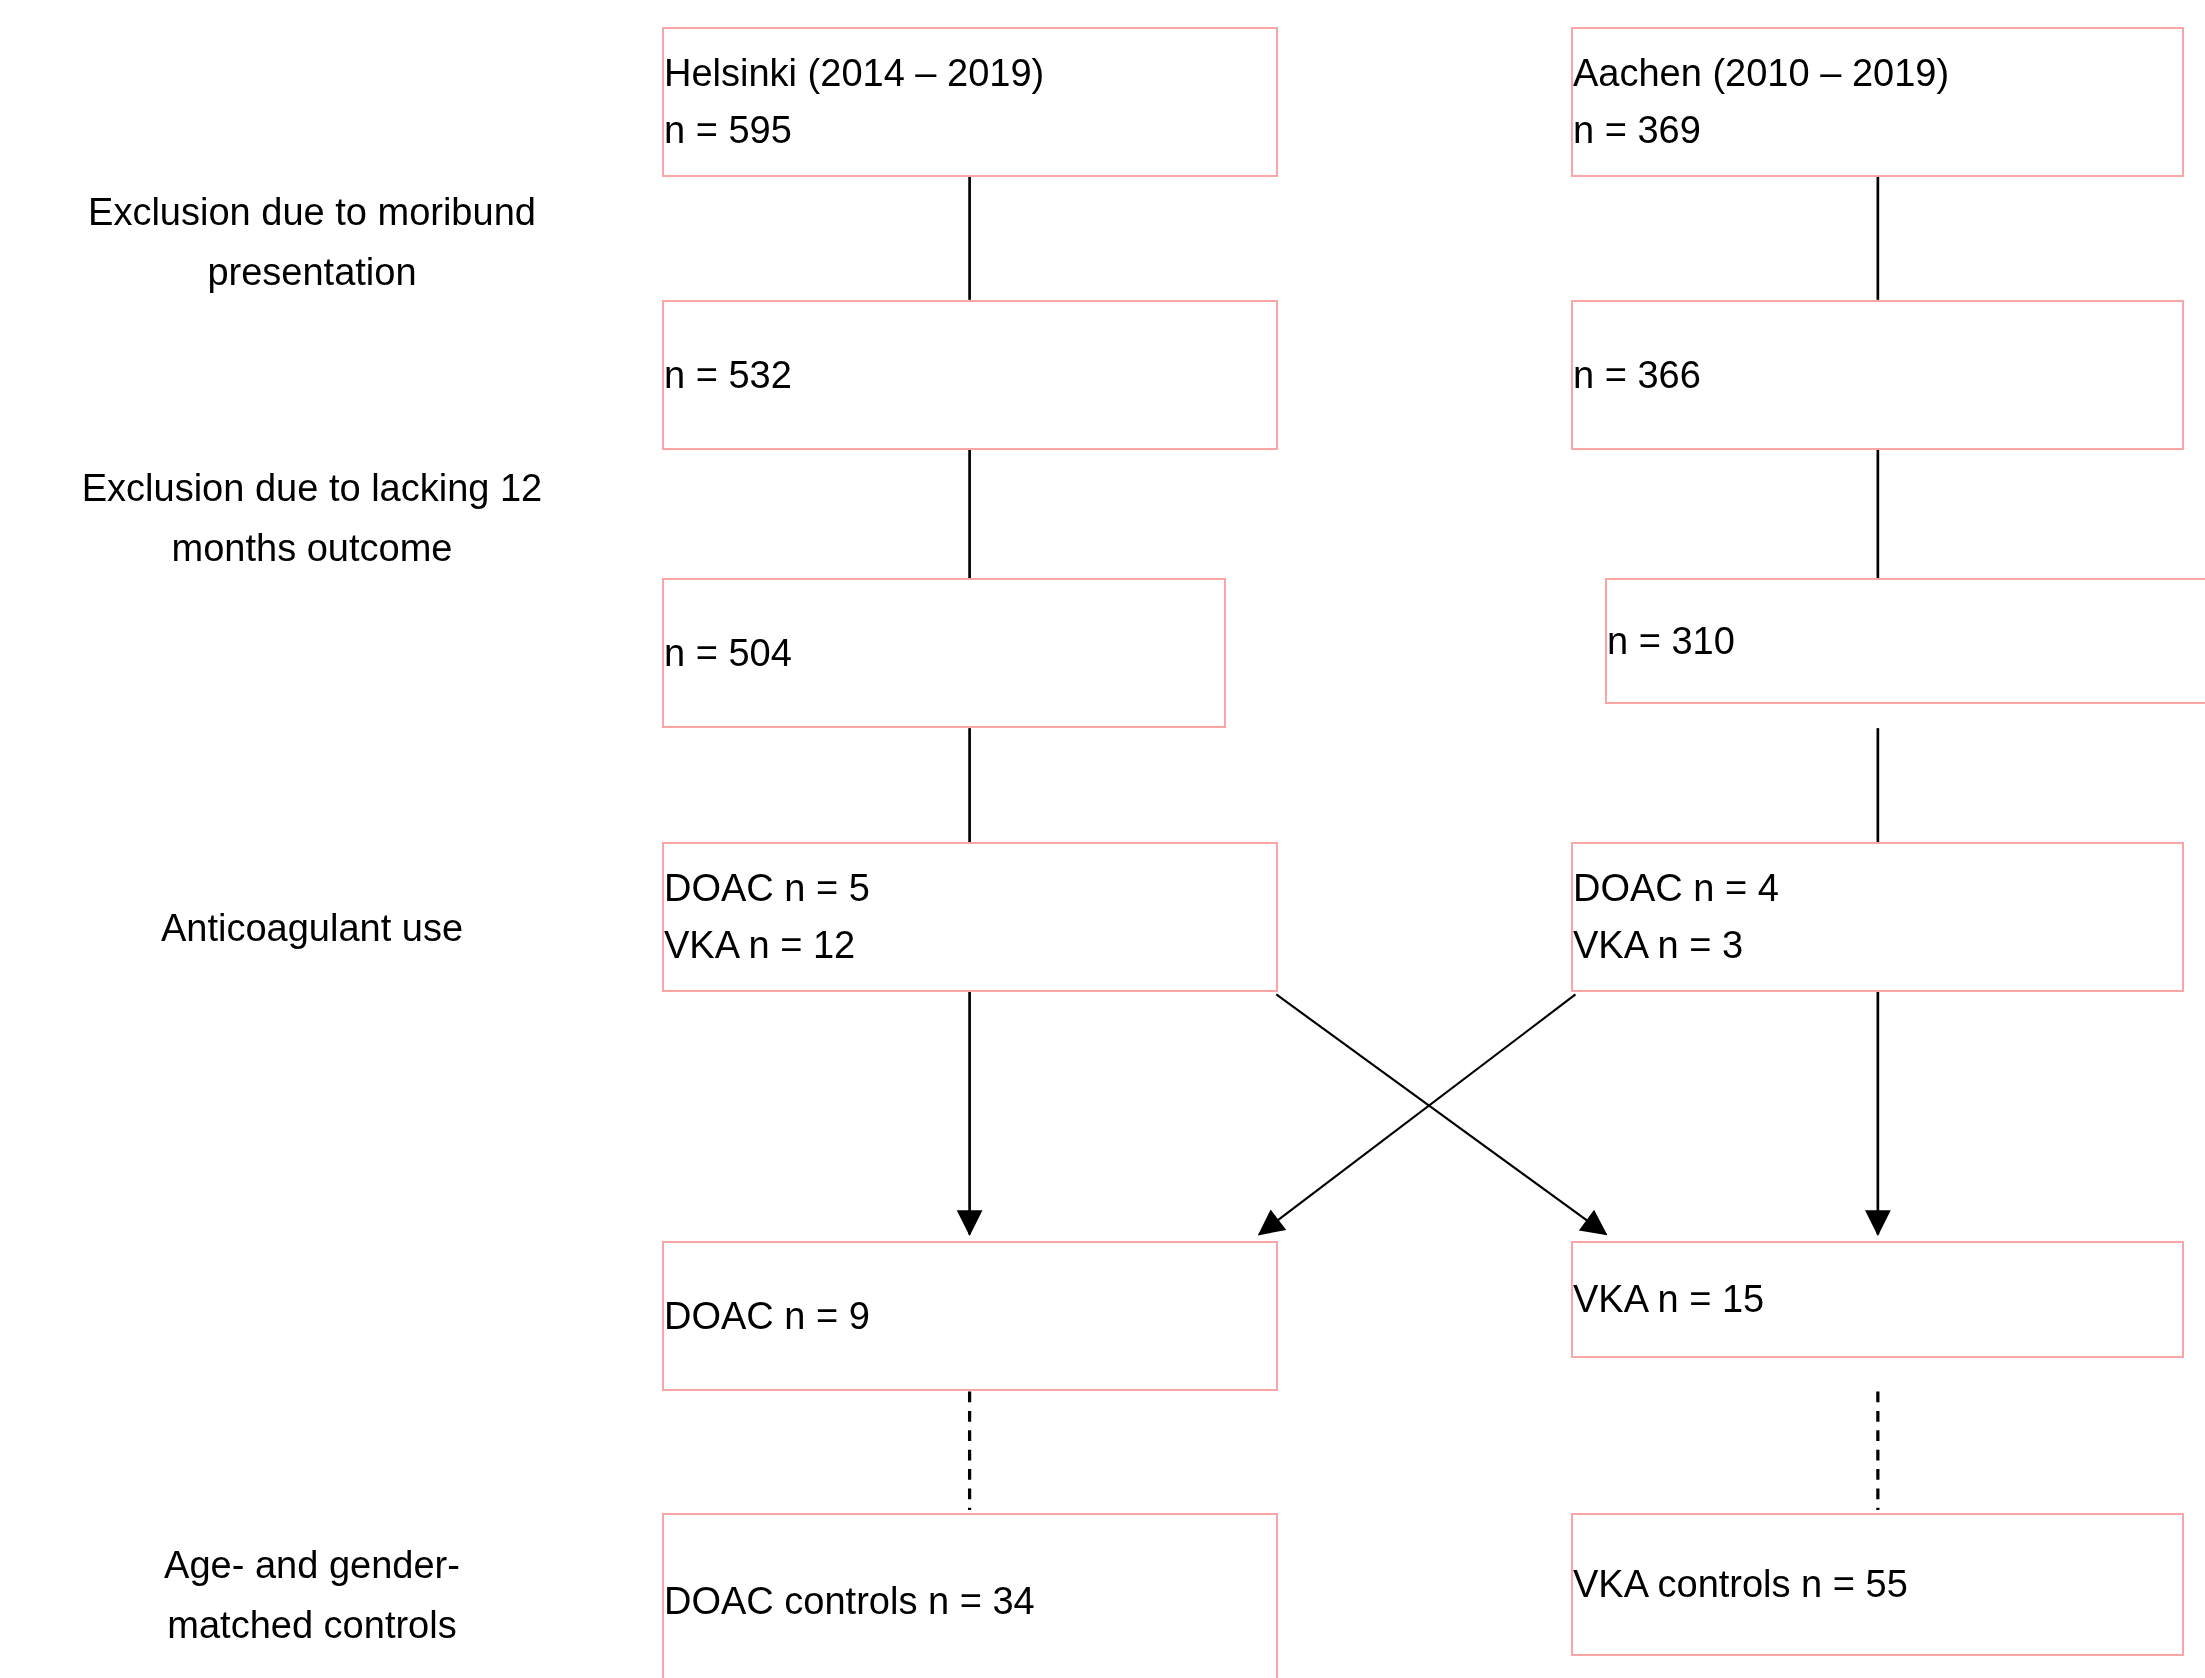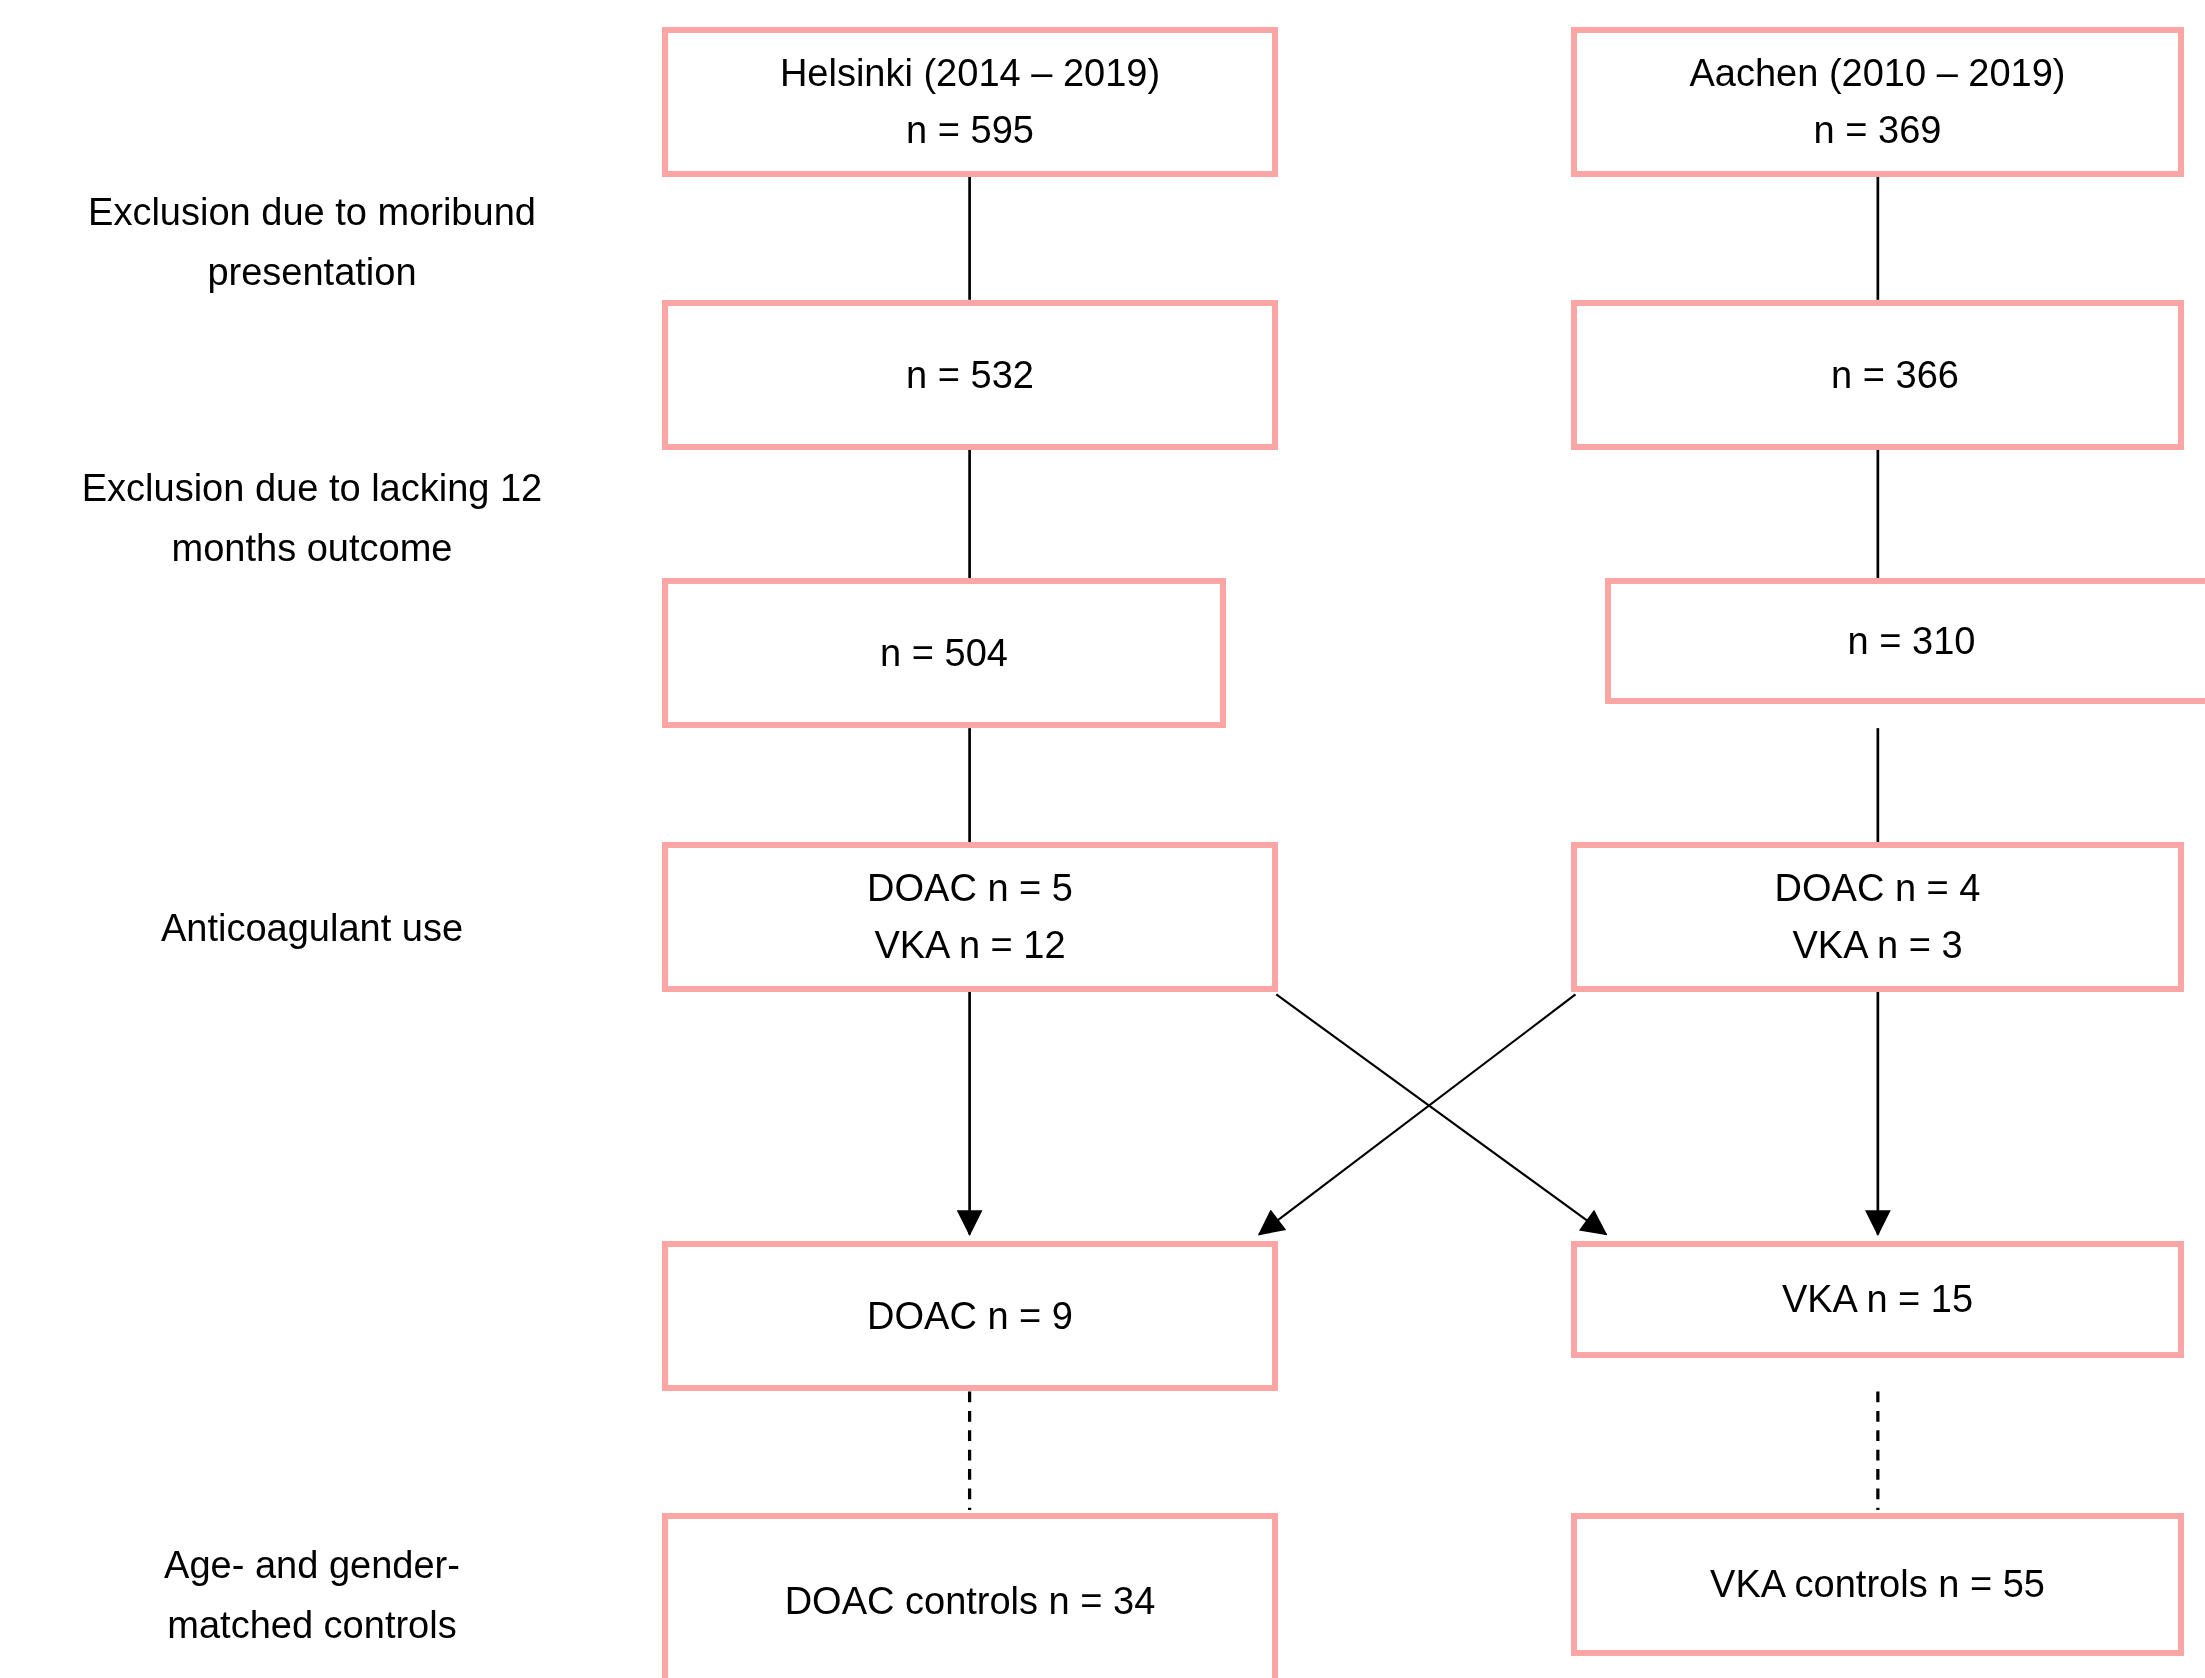--- a/index.html
+++ b/index.html
@@ -19,25 +19,25 @@
   #connectors {
     position: absolute;
     left: 0;
     top: 0;
     width: 2205px;
     height: 1679px;
   }
   .box {
     position: absolute;
     box-sizing: border-box;
-    border: 6px solid #fca5a5;
+    border: 2px solid #fca5a5;
     background: #ffffff;
     display: flex;
     flex-direction: column;
-    align-items: center;
+    align-items: flex-start;
     justify-content: center;
     text-align: center;
     font-size: 38px;
     line-height: 1.5;
     color: #000000;
   }
   .side-label {
     position: absolute;
     left: 21.5px;
     width: 581px;
@@ -110,21 +110,21 @@
     <div>n = 595</div>
   </div>
   <div class="box" style="left:1571px; top:27px; width:613px; height:150px;">
     <div>Aachen (2010 – 2019)</div>
     <div>n = 369</div>
   </div>
 
   <div class="box" style="left:662px; top:300px; width:616px; height:150px;">
     <div>n = 532</div>
   </div>
-  <div class="box" style="left:1571px; top:300px; width:613px; height:150px;padding-left:35px;">
+  <div class="box" style="left:1571px; top:300px; width:613px; height:150px;">
     <div>n = 366</div>
   </div>
 
   <div class="box" style="left:662px; top:578px; width:564px; height:150px;">
     <div>n = 504</div>
   </div>
   <div class="box" style="left:1605px; top:578px; width:613px; height:126px;">
     <div>n = 310</div>
   </div>
 

